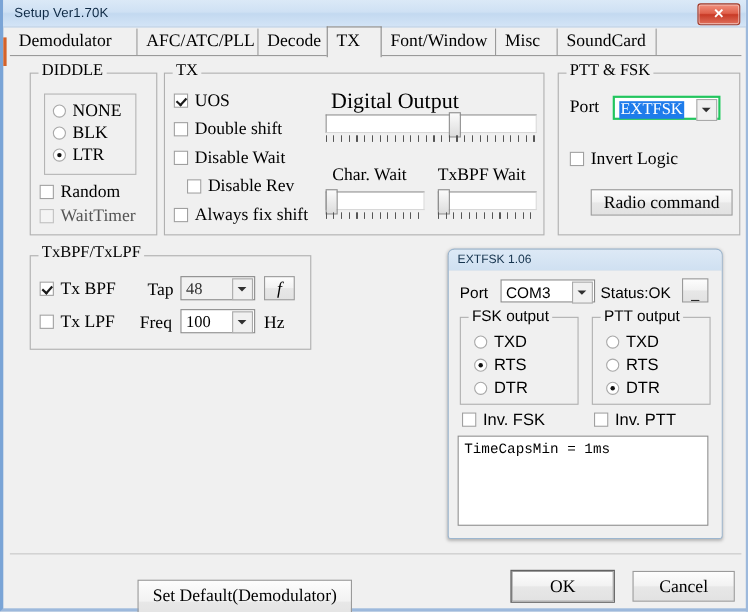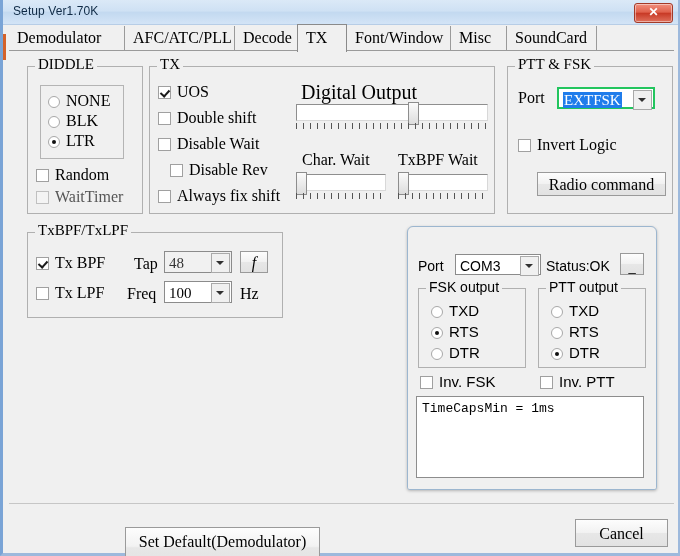--- a/index.html
+++ b/index.html
@@ -300,20 +300,23 @@
 
     <div class="txt" style="left:99px;top:52px;font-size:16px;">Freq</div>
     <div class="combo" style="left:136px;top:48px;width:68px;">
       <span class="val">100</span>
       <span class="arrow"></span>
     </div>
     <div class="txt" style="left:212px;top:52px;font-size:16px;">Hz</div>
   </div>
 
   <div class="extfsk">
+    <div class="tb">
+      <div class="t">EXTFSK 1.06</div>
+    </div>
     <div class="body">
 
       <div class="txt sans" style="left:10px;top:12px;font-size:14px;">Port</div>
       <div class="combo" style="left:47px;top:8px;width:86px;height:21px;">
         <span class="val sans" style="font-size:14px;">COM3</span>
         <span class="arrow"></span>
       </div>
       <div class="txt sans" style="left:138px;top:12px;font-size:14px;">Status:OK</div>
       <div class="btn sans" style="left:212px;top:7px;width:24px;height:22px;line-height:26px;font-size:13px;">_</div>
 
@@ -349,15 +352,16 @@
       <div class="opt sans" style="left:132px;top:128px;font-size:15px;">
         <span class="cb"></span><span class="lbl">Inv. PTT</span>
       </div>
 
       <div class="ta" style="left:8px;top:150px;width:228px;height:82px;">TimeCapsMin = 1ms</div>
     </div>
   </div>
 
   <div class="sep-bottom"></div>
   <div class="btn" style="left:122px;top:527px;width:195px;height:40px;line-height:27px;">Set Default(Demodulator)</div>
+  <div class="btn default" style="left:462px;top:519px;width:93px;height:28px;line-height:27px;">OK</div>
   <div class="btn" style="left:572px;top:519px;width:93px;height:28px;line-height:27px;">Cancel</div>
 
 </div>
 
 </body></html>

